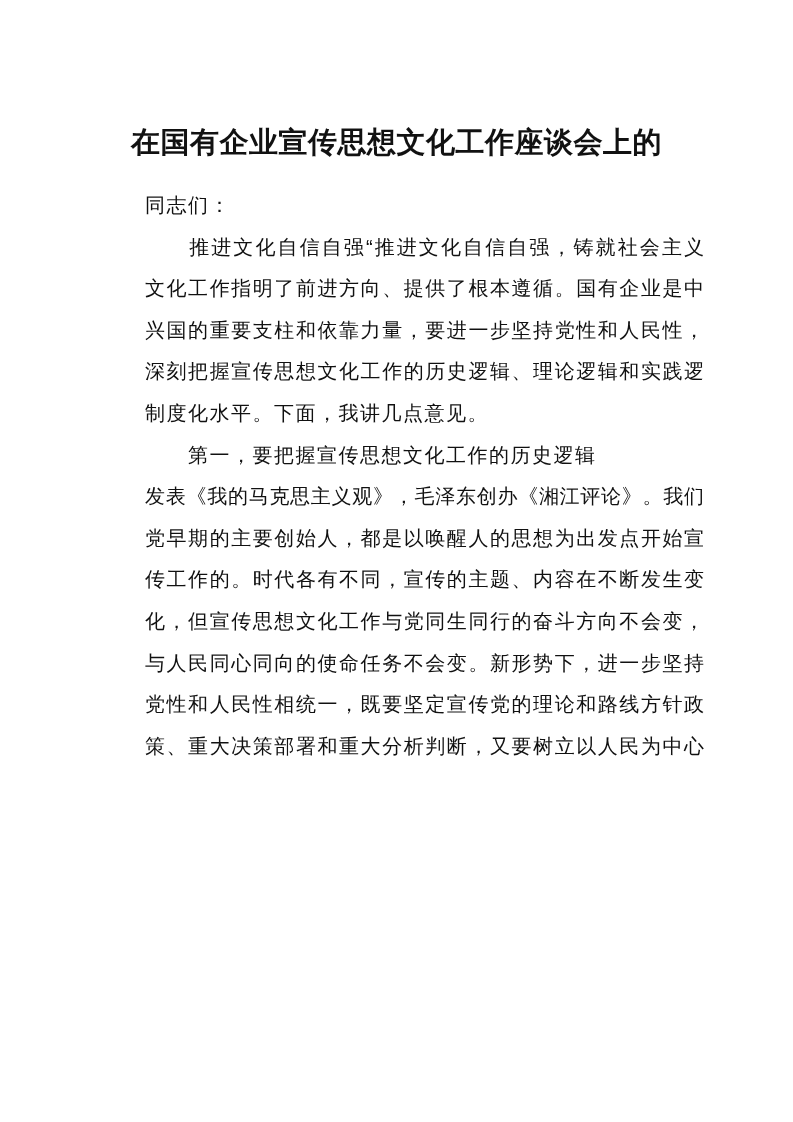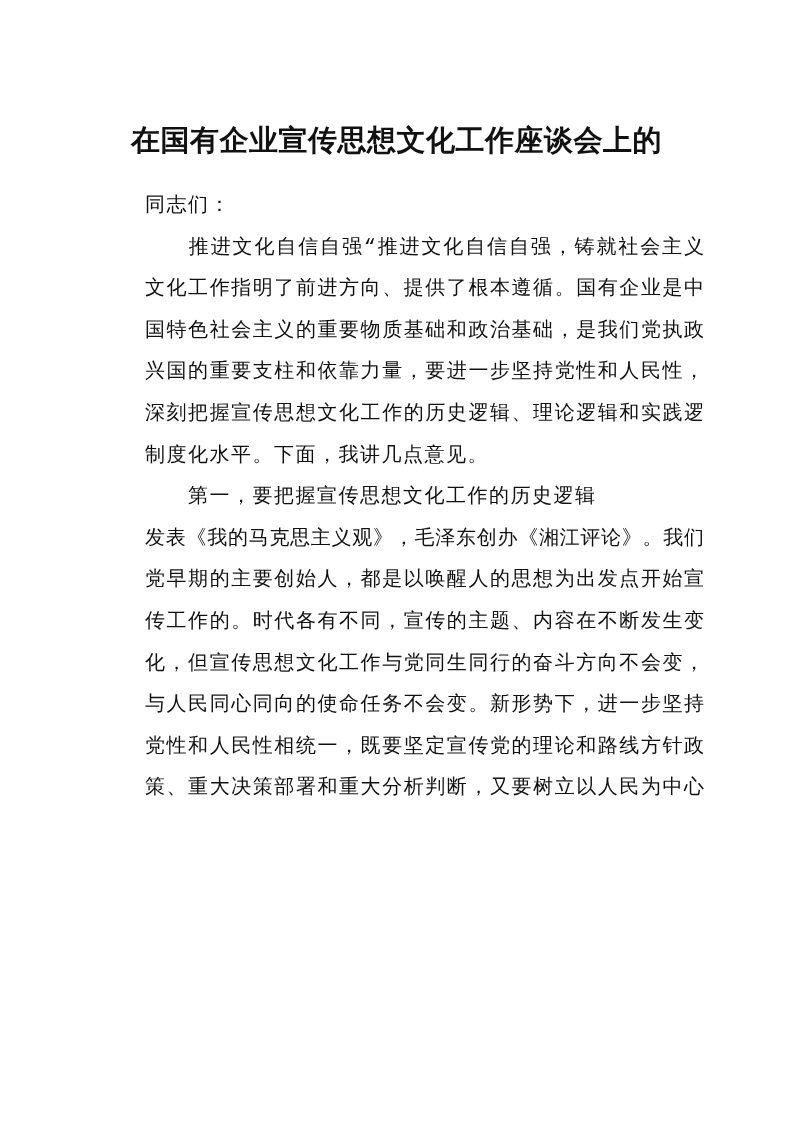--- a/index.html
+++ b/index.html
@@ -8,21 +8,21 @@
     background: #ffffff;
   }
   .page {
     position: relative;
     width: 793px;
     height: 1122px;
     background: #ffffff;
     box-sizing: border-box;
     padding: 114px 117px 0 117px;
     overflow: hidden;
-    font-family: Liberation Mono, monospace;
+    font-family: Liberation Sans, sans-serif;
     color: #111111;
   }
   .doc-title {
     font-size: 29px;
     line-height: 57px;
     font-weight: bold;
     text-align: center;
     letter-spacing: 0.5px;
   }
   .doc-body {
@@ -47,21 +47,20 @@
 <body>
 
 <div class="page">
   <div class="doc-title">
       <div class="title-line">在国有企业宣传思想文化工作座谈会上的</div>
     </div>
   <div class="doc-body">
       <div class="line">同志们：</div>
       <div class="line j">　　推进文化自信自强“推进文化自信自强，铸就社会主义</div>
       <div class="line j">文化工作指明了前进方向、提供了根本遵循。国有企业是中</div>
-      <div class="line j">国特色社会主义的重要物质基础和政治基础，是我们党执政</div>
       <div class="line j">兴国的重要支柱和依靠力量，要进一步坚持党性和人民性，</div>
       <div class="line j">深刻把握宣传思想文化工作的历史逻辑、理论逻辑和实践逻</div>
       <div class="line">制度化水平。下面，我讲几点意见。</div>
       <div class="line">　　第一，要把握宣传思想文化工作的历史逻辑</div>
       <div class="line j">发表《我的马克思主义观》，毛泽东创办《湘江评论》。我们</div>
       <div class="line j">党早期的主要创始人，都是以唤醒人的思想为出发点开始宣</div>
       <div class="line j">传工作的。时代各有不同，宣传的主题、内容在不断发生变</div>
       <div class="line j">化，但宣传思想文化工作与党同生同行的奋斗方向不会变，</div>
       <div class="line j">与人民同心同向的使命任务不会变。新形势下，进一步坚持</div>
       <div class="line j">党性和人民性相统一，既要坚定宣传党的理论和路线方针政</div>

